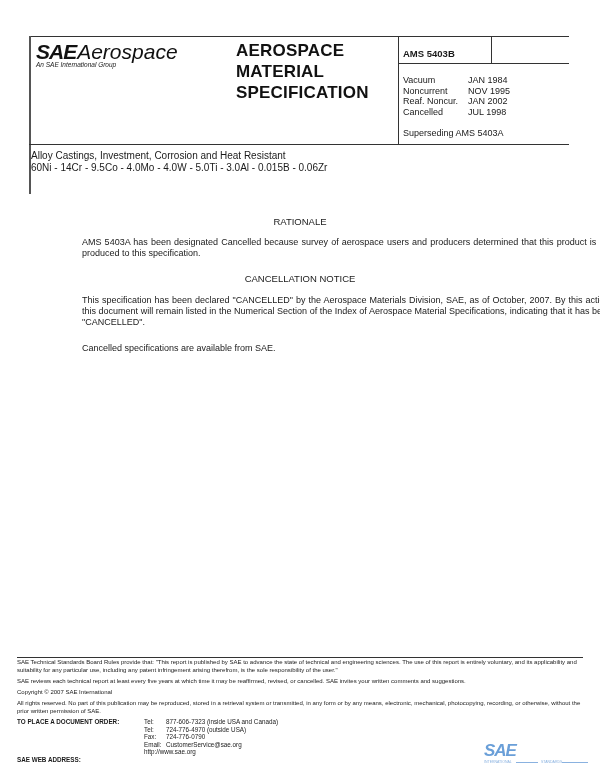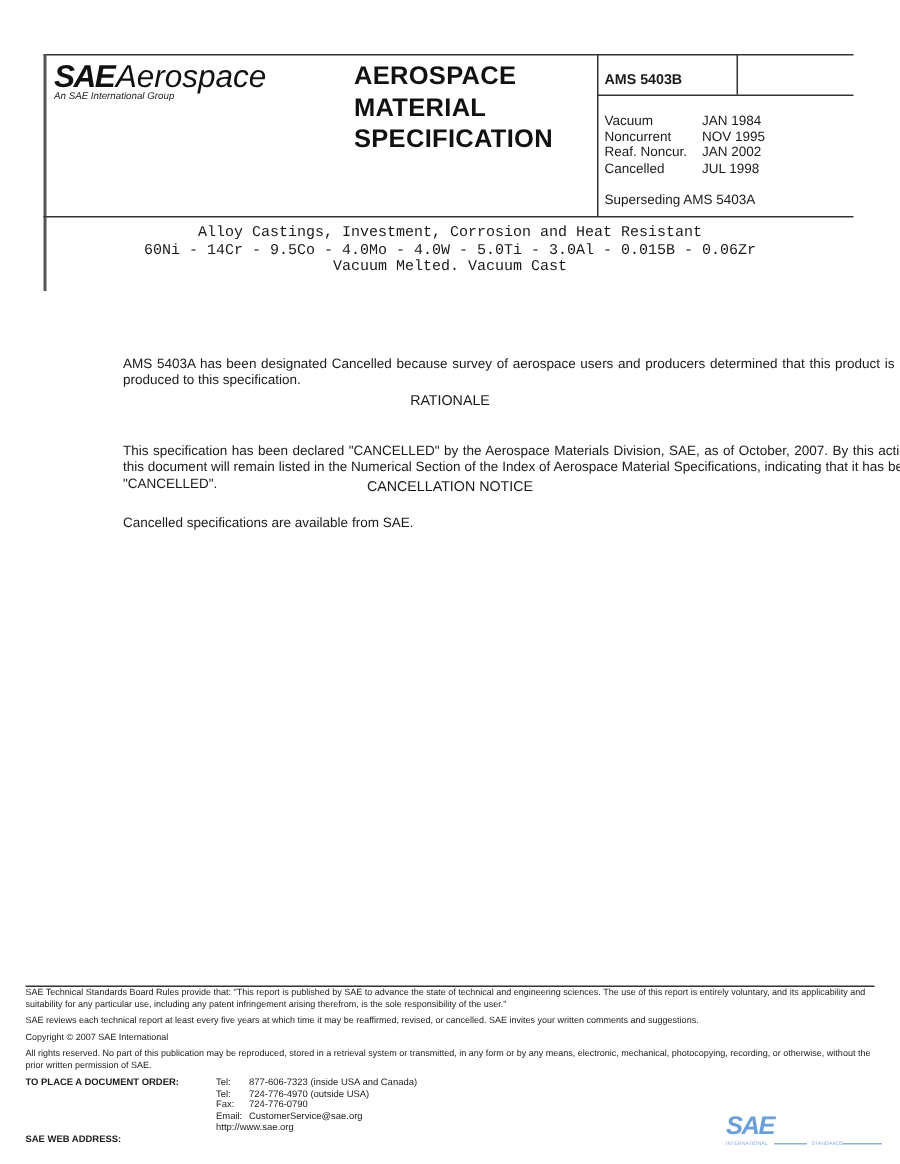--- a/index.html
+++ b/index.html
@@ -23,24 +23,24 @@
     .doc-title { position: absolute; left: 236px; top: 40px; font-weight: bold; font-size: 17px; line-height: 21px; color: #111; letter-spacing: 0.2px; }
 
     
     .ams-num { position: absolute; left: 403px; top: 48px; font-weight: bold; font-size: 9.5px; }
     .dates { position: absolute; left: 403px; top: 75px; font-size: 9px; line-height: 10.5px; }
     .date-row { display: flex; }
     .date-label { width: 65px; }
     .superseding { position: absolute; left: 403px; top: 128px; font-size: 9px; }
 
     
-    .subject { position: absolute; left: 31px; top: 150px; width: 538px; text-align: center; font-size: 10px; line-height: 11.5px; font-family: Liberation Mono, monospace; }
+    .subject { position: absolute; left: 31px; top: 150px; width: 538px; font-size: 10px; line-height: 11.5px; }
 
     
-    .section-head { position: absolute; left: 31px; width: 538px; text-align: center; font-size: 9.5px; margin-top: 46px; }
+    .section-head { position: absolute; left: 31px; width: 538px; text-align: center; font-size: 9.5px; }
     .para { position: absolute; left: 34px; width: 530px; font-size: 9px; line-height: 11px; text-align: justify; margin-left: 48px; }
 
     
     .footer-rule { position: absolute; left: 17px; top: 657px; width: 566px; height: 1px; background: #333; }
     .footer-text { position: absolute; left: 17px; width: 566px; font-size: 6px; line-height: 7.5px; color: #222; }
     .order-label { position: absolute; left: 17px; font-size: 6.3px; font-weight: bold; }
     .order-block { position: absolute; left: 144px; font-size: 6.3px; line-height: 7.5px; }
     .order-row { display: flex; }
     .order-key { width: 22px; }
 
@@ -92,21 +92,20 @@
   <div class="date-row">
     <span class="date-label">Cancelled</span>
     <span>JUL 1998</span>
   </div>
 </div>
 <div class="superseding">Superseding AMS 5403A</div>
 
 <div class="subject">
   <div>Alloy Castings, Investment, Corrosion and Heat Resistant</div>
   <div>60Ni - 14Cr - 9.5Co - 4.0Mo - 4.0W - 5.0Ti - 3.0Al - 0.015B - 0.06Zr</div>
-  <div>Vacuum Melted. Vacuum Cast</div>
 </div>
 
 <div class="section-head" style="top:216px;">RATIONALE</div>
 <div class="para" style="top:237px;">AMS 5403A has been designated Cancelled because survey of aerospace users and producers determined that this product is not produced to this specification.</div>
 <div class="section-head" style="top:273px;">CANCELLATION NOTICE</div>
 <div class="para" style="top:295px;">This specification has been declared "CANCELLED" by the Aerospace Materials Division, SAE, as of October, 2007. By this action, this document will remain listed in the Numerical Section of the Index of Aerospace Material Specifications, indicating that it has been "CANCELLED".</div>
 <div class="para" style="top:343px;">Cancelled specifications are available from SAE.</div>
 
 <div class="footer-rule"></div>
 <div class="footer-text" style="top:659px;">SAE Technical Standards Board Rules provide that: "This report is published by SAE to advance the state of technical and engineering sciences. The use of this report is entirely voluntary, and its applicability and suitability for any particular use, including any patent infringement arising therefrom, is the sole responsibility of the user."</div>

